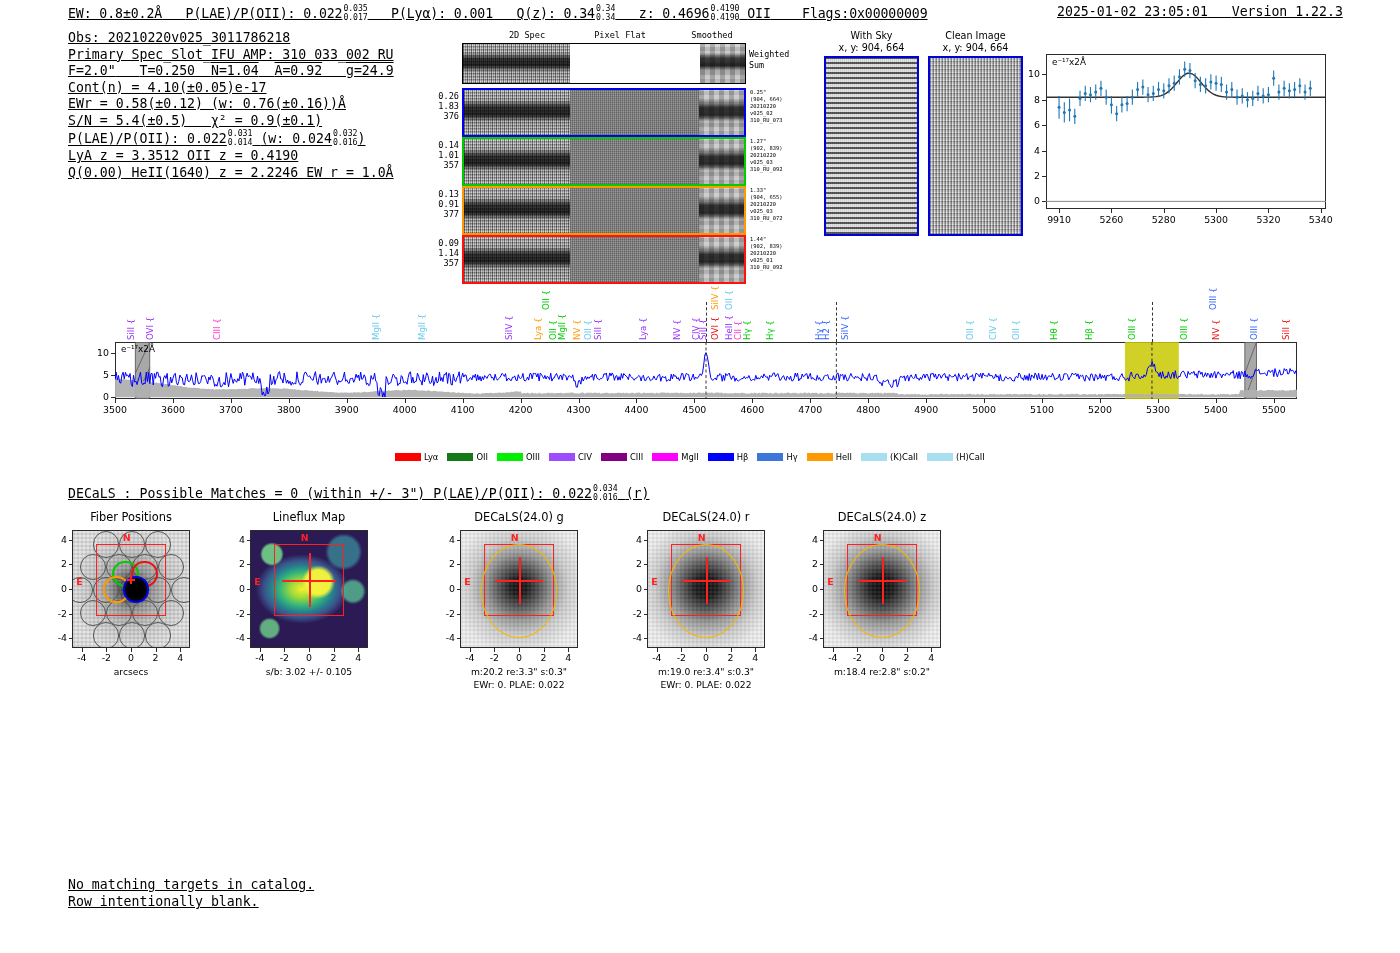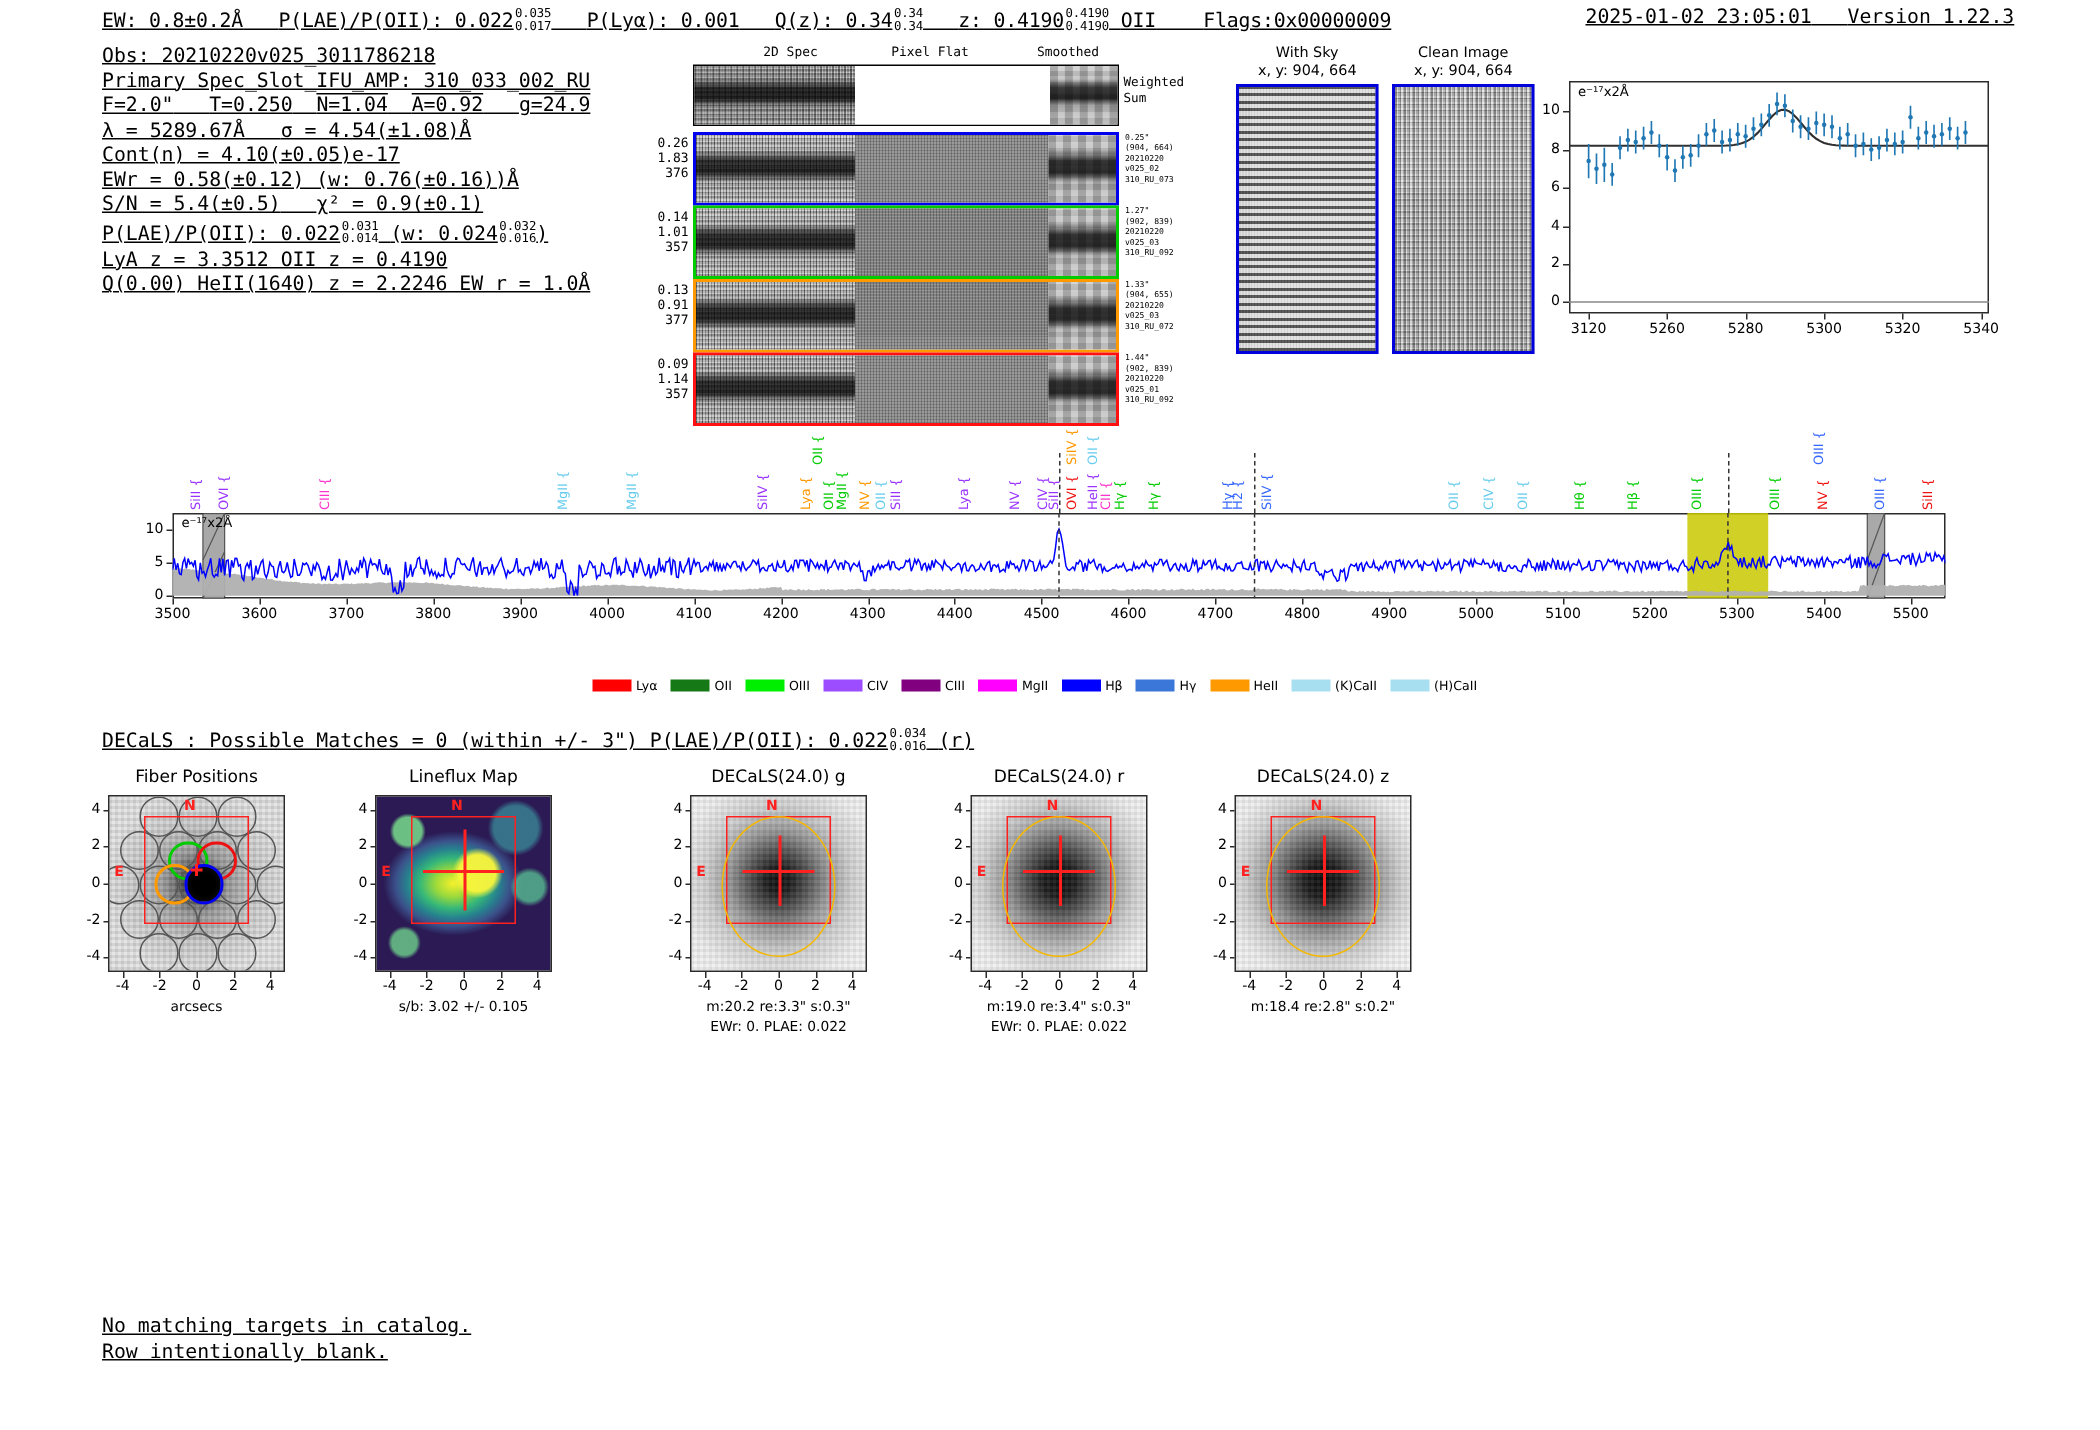--- a/index.html
+++ b/index.html
@@ -98,43 +98,39 @@
   #blanknote{left:68px;top:876px;font-size:13.2px;line-height:17px;}
 </style>
 </head>
 <body>
 
 <div class="abs mono nw" id="hdr-left">
   <span>EW: 0.8±0.2Å</span>&nbsp;&nbsp;
   <span>P(LAE)/P(OII): 0.022</span><span class="frac"><span>0.035</span><br><span>0.017</span></span>&nbsp;&nbsp;
   <span>P(Lyα): 0.001</span>&nbsp;&nbsp;
   <span>Q(z): 0.34</span><span class="frac"><span>0.34</span><br><span>0.34</span></span>&nbsp;&nbsp;
-  <span>z: 0.4190</span><span class="frac"><span>0.4190</span><br><span>0.4190</span></span>
+  <span>z: 0.4696</span><span class="frac"><span>0.4190</span><br><span>0.4190</span></span>
   <span>OII</span>&nbsp;&nbsp;&nbsp;
   <span>Flags:0x00000009</span>
 </div>
 
 <div class="abs mono nw" id="hdr-right">
   <span>2025-01-02 23:05:01</span>&nbsp;&nbsp;
   <span>Version 1.22.3</span>
 </div>
 
 <div class="abs mono nw" id="info">
   <div>Obs: 20210220v025_3011786218</div>
   <div>Primary Spec_Slot_IFU_AMP: 310_033_002_RU</div>
   <div>
     <span>F=2.0"</span>&nbsp;&nbsp;
     <span>T=0.250</span>&nbsp;
     <span class="ovl">N=1.04</span>&nbsp;
     <span class="ovl">A=0.92</span>&nbsp;&nbsp;
     <span class="ovl">g=24.9</span>
-  </div>
-  <div>
-    <span>λ = 5289.67Å</span>&nbsp;&nbsp;
-    <span>σ = 4.54(±1.08)Å</span>
   </div>
   <div>Cont(n) = 4.10(±0.05)e-17</div>
   <div>EWr = 0.58(±0.12)  (w: 0.76(±0.16))Å</div>
   <div>
     <span>S/N = 5.4(±0.5)</span>&nbsp;&nbsp;
     <span>χ² = 0.9(±0.1)</span>
   </div>
   <div>
     <span>P(LAE)/P(OII): 0.022</span><span class="frac"><span>0.031</span><br><span>0.014</span></span>
     <span>(w: 0.024</span><span class="frac"><span>0.032</span><br><span>0.016</span></span><span>)</span>
@@ -362,21 +358,21 @@
       <circle cx="248.60" cy="35.57" r="1.5" fill="#1f77b4"></circle>
       <line x1="253.83" y1="39.39" x2="253.83" y2="24.14" stroke="#1f77b4" stroke-width="1.1"></line>
       <circle cx="253.83" cy="31.76" r="1.5" fill="#1f77b4"></circle>
       <line x1="259.07" y1="45.74" x2="259.07" y2="30.49" stroke="#1f77b4" stroke-width="1.1"></line>
       <circle cx="259.07" cy="38.11" r="1.5" fill="#1f77b4"></circle>
       <line x1="264.30" y1="41.93" x2="264.30" y2="26.68" stroke="#1f77b4" stroke-width="1.1"></line>
       <circle cx="264.30" cy="34.30" r="1.5" fill="#1f77b4"></circle>
     </svg>
   <div id="zoomTicks">
       <div class="tickx" style="left: 23.0841px; top: 157px; height: 4px;"></div>
-      <div class="tlabx sans" style="left: 3.08411px; top: 162px; width: 40px;">3120</div>
+      <div class="tlabx sans" style="left: 3.08411px; top: 162px; width: 40px;">9910</div>
       <div class="tickx" style="left: 75.4206px; top: 157px; height: 4px;"></div>
       <div class="tlabx sans" style="left: 55.4206px; top: 162px; width: 40px;">5260</div>
       <div class="tickx" style="left: 127.757px; top: 157px; height: 4px;"></div>
       <div class="tlabx sans" style="left: 107.757px; top: 162px; width: 40px;">5280</div>
       <div class="tickx" style="left: 180.093px; top: 157px; height: 4px;"></div>
       <div class="tlabx sans" style="left: 160.093px; top: 162px; width: 40px;">5300</div>
       <div class="tickx" style="left: 232.43px; top: 157px; height: 4px;"></div>
       <div class="tlabx sans" style="left: 212.43px; top: 162px; width: 40px;">5320</div>
       <div class="tickx" style="left: 284.766px; top: 157px; height: 4px;"></div>
       <div class="tlabx sans" style="left: 264.766px; top: 162px; width: 40px;">5340</div>

